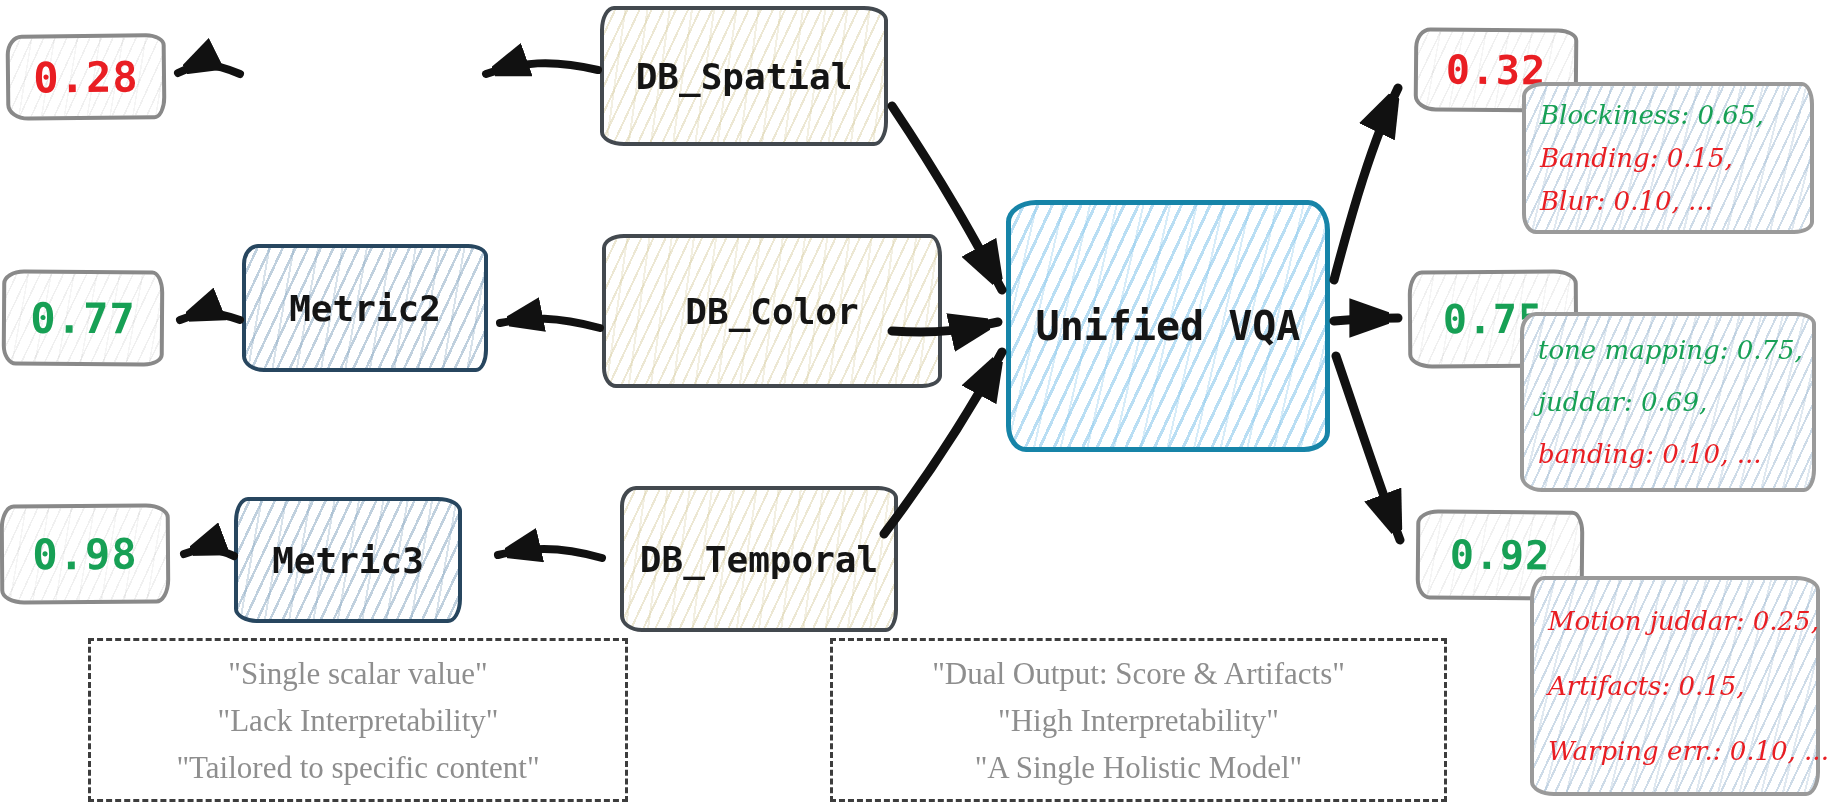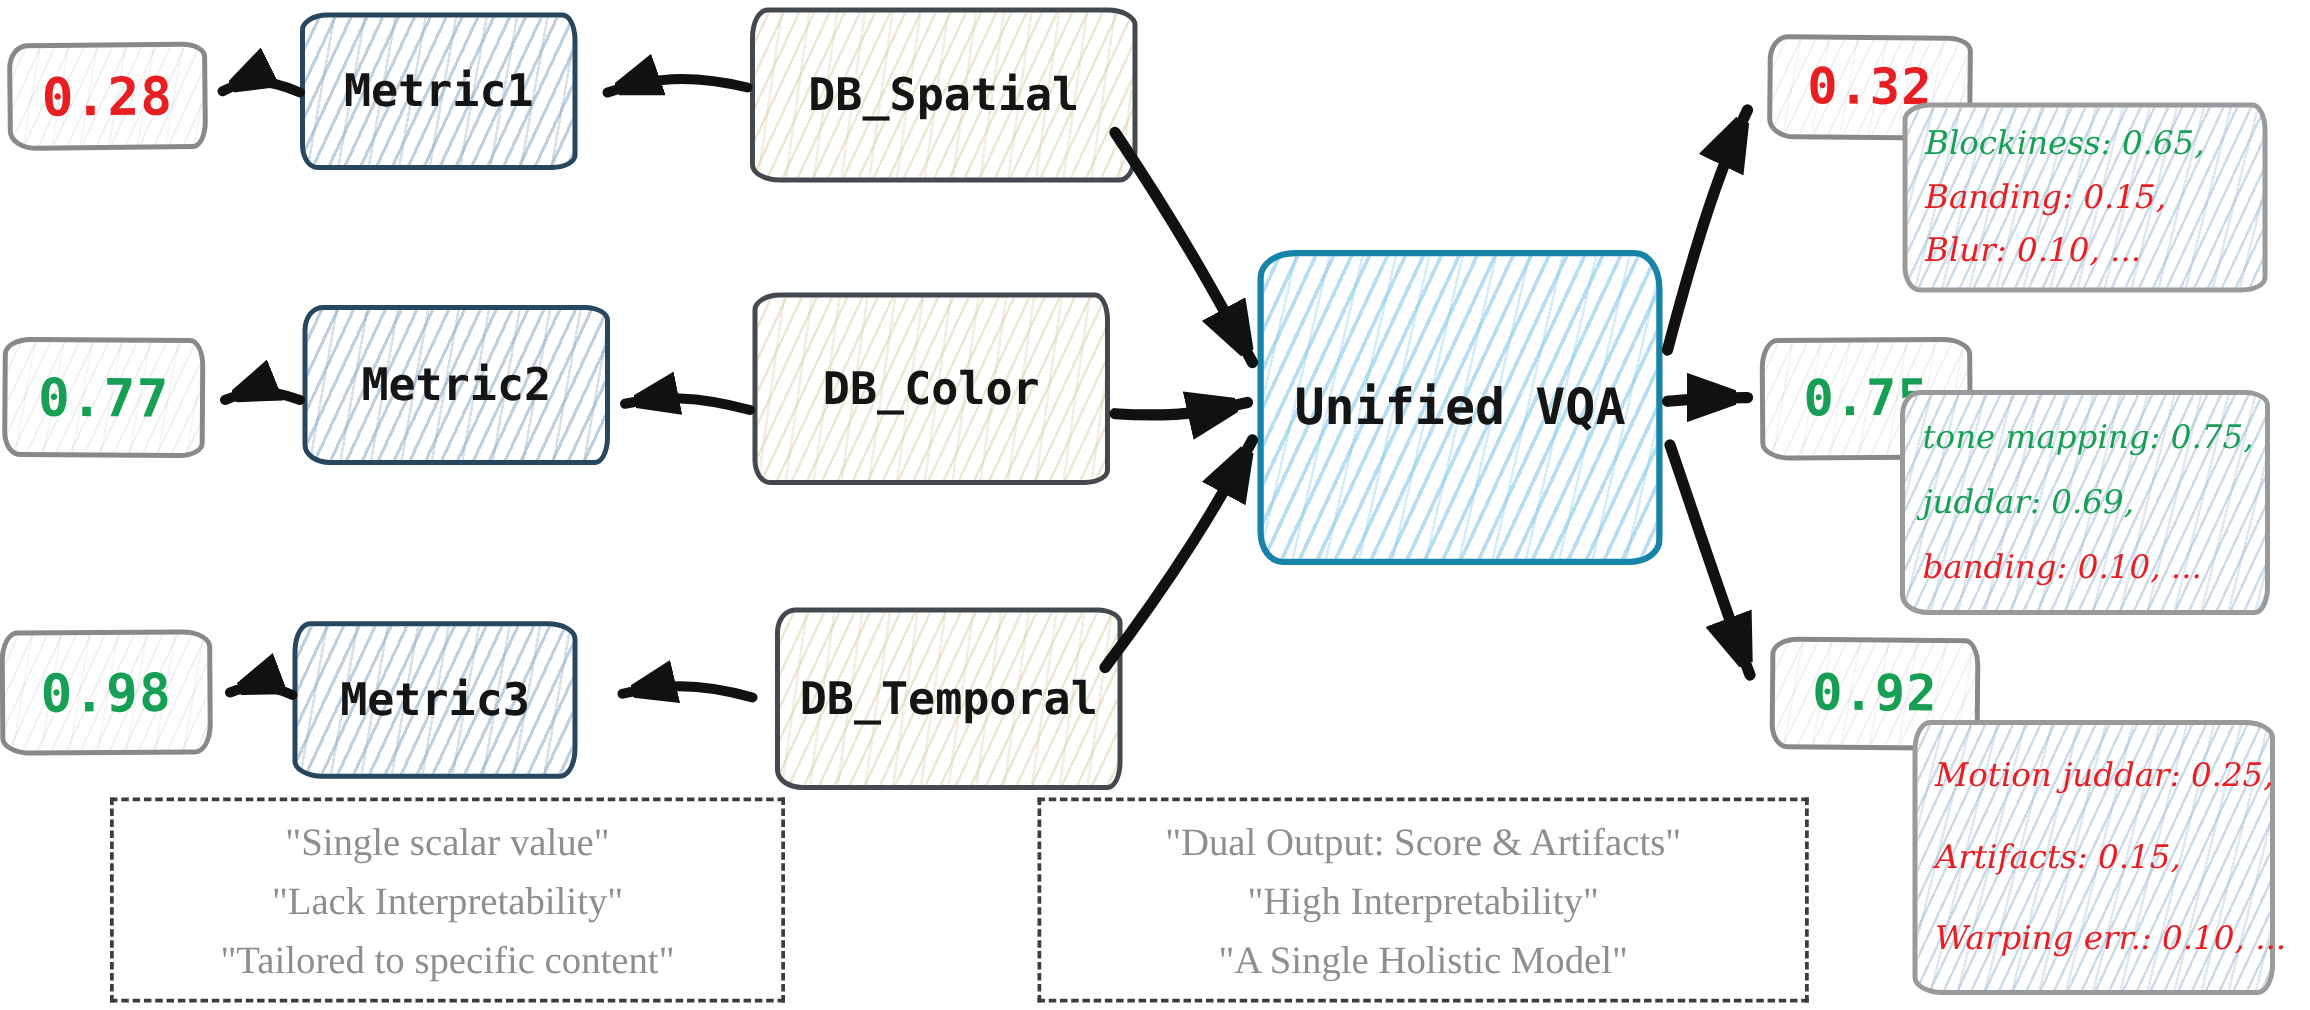--- a/index.html
+++ b/index.html
@@ -73,34 +73,31 @@
     <path d="M602,558 C556,545 528,548 498,555" fill="none" stroke="#111" stroke-width="8" stroke-linecap="round" marker-end="url(#ah)"></path>
     <path d="M884,534 C940,460 974,404 1002,352" fill="none" stroke="#111" stroke-width="9" stroke-linecap="round" marker-end="url(#ah)"></path>
     <path d="M1334,280 C1352,212 1372,142 1398,88" fill="none" stroke="#111" stroke-width="9" stroke-linecap="round" marker-end="url(#ah)"></path>
     <path d="M1334,321 C1356,319 1372,318 1398,318" fill="none" stroke="#111" stroke-width="9" stroke-linecap="round" marker-end="url(#ah)"></path>
     <path d="M1336,356 C1358,420 1378,482 1400,540" fill="none" stroke="#111" stroke-width="9" stroke-linecap="round" marker-end="url(#ah)"></path>
   </svg>
 
   <div class="box b-score h-score sk1 under" style="left:6px;top:34px;width:160px;height:86px;transform:rotate(-0.6deg);">
     <span class="score-text" style="color: rgb(233, 30, 35);">0.28</span>
   </div>
-  <div class="box b-metric h-metric sk2 under" style="left:240px;top:10px;width:222px;height:126px;">
-    <span class="label">Metric1</span>
-  </div>
-  <div class="box b-db h-db sk3 under" style="left:600px;top:6px;width:310px;height:140px;">
+  <div class="box b-db h-db sk3 under" style="left:600px;top:6px;width:288px;height:140px;">
     <span class="label">DB_Spatial</span>
   </div>
 
   <div class="box b-score h-score sk2 under" style="left:2px;top:270px;width:162px;height:96px;transform:rotate(0.4deg);">
     <span class="score-text" style="color: rgb(23, 160, 85);">0.77</span>
   </div>
   <div class="box b-metric h-metric sk1 under" style="left:242px;top:244px;width:246px;height:128px;">
     <span class="label">Metric2</span>
   </div>
-  <div class="box b-db h-db sk2 under" style="left:602px;top:234px;width:286px;height:154px;">
+  <div class="box b-db h-db sk2 under" style="left:602px;top:234px;width:340px;height:154px;">
     <span class="label">DB_Color</span>
   </div>
 
   <div class="box b-score h-score sk3 under" style="left:0px;top:504px;width:170px;height:100px;transform:rotate(-0.4deg);">
     <span class="score-text" style="color: rgb(23, 160, 85);">0.98</span>
   </div>
   <div class="box b-metric h-metric sk3 under" style="left:234px;top:497px;width:228px;height:126px;">
     <span class="label">Metric3</span>
   </div>
   <div class="box b-db h-db sk1 under" style="left:620px;top:470px;width:278px;height:146px;margin-top:16px;">

